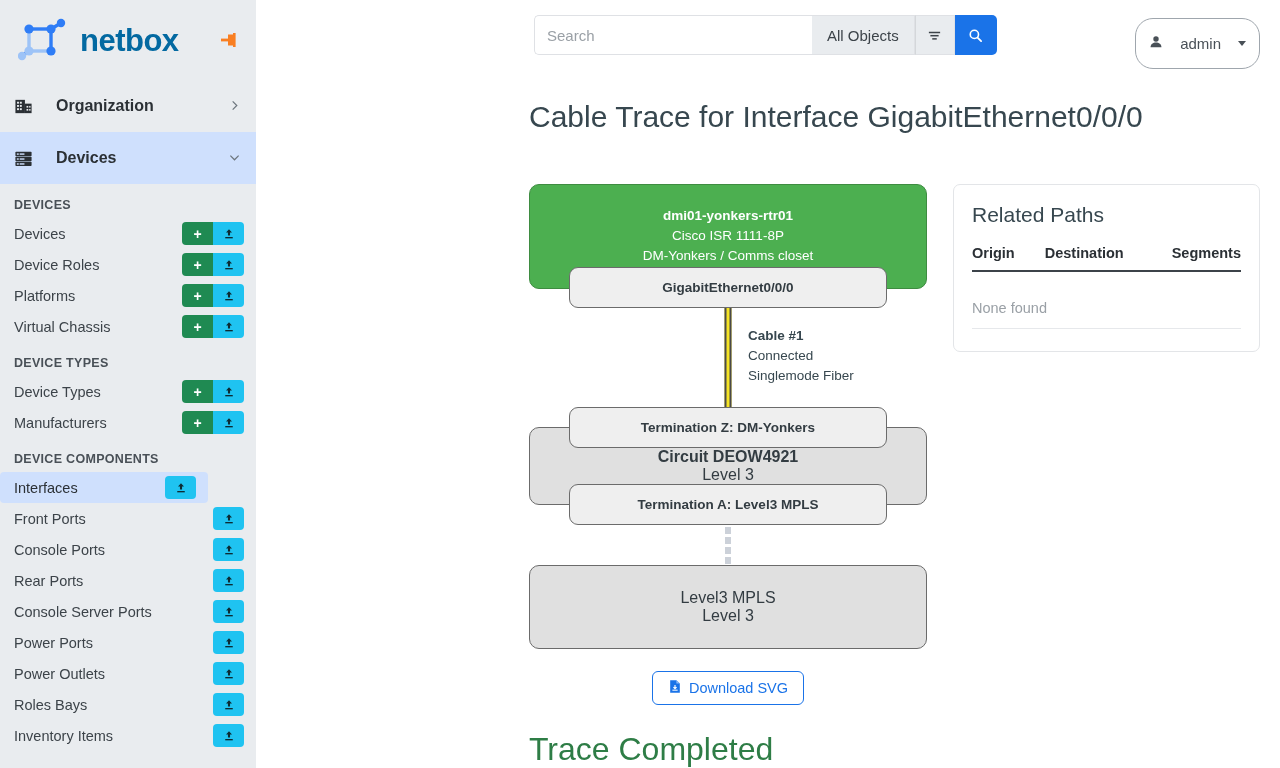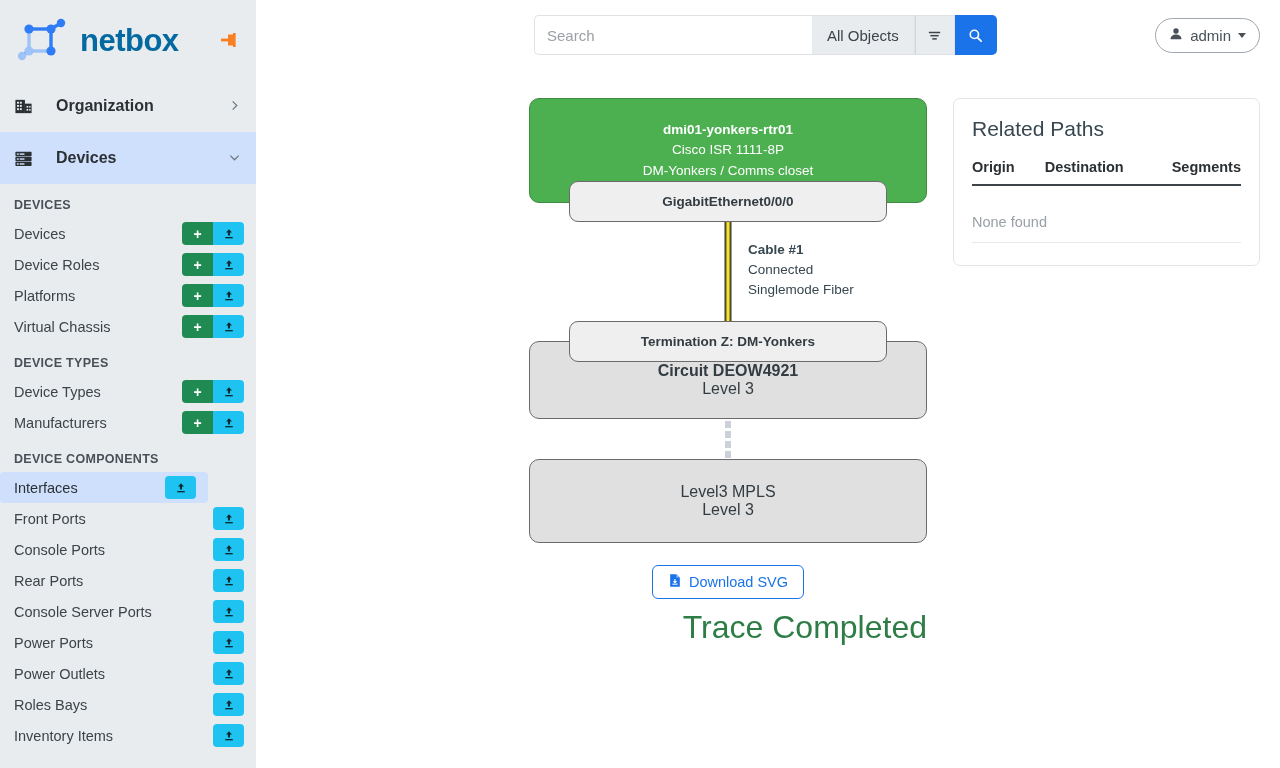--- a/index.html
+++ b/index.html
@@ -108,22 +108,22 @@
     background: #e9ecef; border: 1px solid #dfe1e5; border-left: 1px solid #d4d7da;
     width: 40px; cursor: pointer;
   }
   .search-go {
     display: flex; align-items: center; justify-content: center;
     background: #1a73e8; width: 42px; border-radius: 0 5px 5px 0;
     cursor: pointer;
   }
   .user-menu {
     position: absolute; right: 20px; top: 18px;
-    display: flex; align-items: center; gap: 7px;
-    height: 35px; padding: 0 13px;
+    display: flex; align-items: center; gap: 17px;
+    height: 51px; padding: 0 13px;
     border: 1px solid #9fa6ad; border-radius: 18px;
     font-size: 15px; color: #495057; cursor: pointer; background: #fff;
   }
   .caret { width: 0; height: 0; border-left: 4.5px solid transparent; border-right: 4.5px solid transparent; border-top: 5.5px solid #495057; }
 
   .page-title {
     font-size: 30px; font-weight: 400; color: #37474f;
     padding: 8px 0 0 273px; line-height: 1.25;
   }
 
@@ -187,21 +187,21 @@
     color: #333c42;
   }
   .dl-wrap { text-align: center; margin-top: 22px; }
   .dl-btn {
     display: inline-flex; align-items: center; gap: 7px;
     border: 1px solid #1a73e8; color: #1a73e8; background: #fff;
     border-radius: 6px; padding: 7px 15px; font-size: 14.5px; cursor: pointer;
     font-family: "Liberation Sans", sans-serif;
   }
   .trace-done {
-    text-align: right; margin-top: 10px;
+    text-align: left; margin-top: 26px;
     font-size: 32px; color: #2e7d46; font-weight: 400;
   }
 
   
   .card {
     border: 1px solid #e3e5e8; border-radius: 7px; background: #fff;
     padding: 18px 18px 22px 18px;
   }
   .card-title { font-size: 21px; color: #37474f; font-weight: 400; margin-bottom: 18px; }
   table.rp { width: 100%; border-collapse: collapse; }
@@ -514,20 +514,21 @@
           <svg viewBox="0 0 16 16" width="14" height="14">
             <circle cx="8" cy="4.6" r="3.1" fill="#495057"></circle>
             <path d="M1.8 14 C1.8 10.4 4.6 8.6 8 8.6 C11.4 8.6 14.2 10.4 14.2 14 Z" fill="#495057"></path>
           </svg>
         </span>
         <span>admin</span>
         <span class="caret"></span>
       </div>
     </div>
 
+    <h1 class="page-title">Cable Trace for Interface GigabitEthernet0/0/0</h1>
 
     <div class="content">
 
       <div class="trace-col">
         <div class="diagram">
 
           <div class="node node-device">
             <div class="n1">dmi01-yonkers-rtr01</div>
             <div class="n2">Cisco ISR 1111-8P</div>
             <div class="n2">DM-Yonkers / Comms closet</div>
@@ -546,20 +547,23 @@
             </div>
           </div>
 
           <div class="circuit-wrap">
             <div class="term">
               <span>Termination Z: DM-Yonkers</span>
             </div>
             <div class="node-circuit" style="margin-top:-21px;">
               <div class="n1">Circuit DEOW4921</div>
               <div class="n2">Level 3</div>
+            </div>
+            <div class="term" style="margin-top:-21px;">
+              <span>Termination A: Level3 MPLS</span>
             </div>
           </div>
 
           <div class="dots">
             <span style="top:2px;"></span>
               <span style="top:12px;"></span>
             <span style="top:22px;"></span>
               <span style="top:32px;"></span>
           </div>
 

